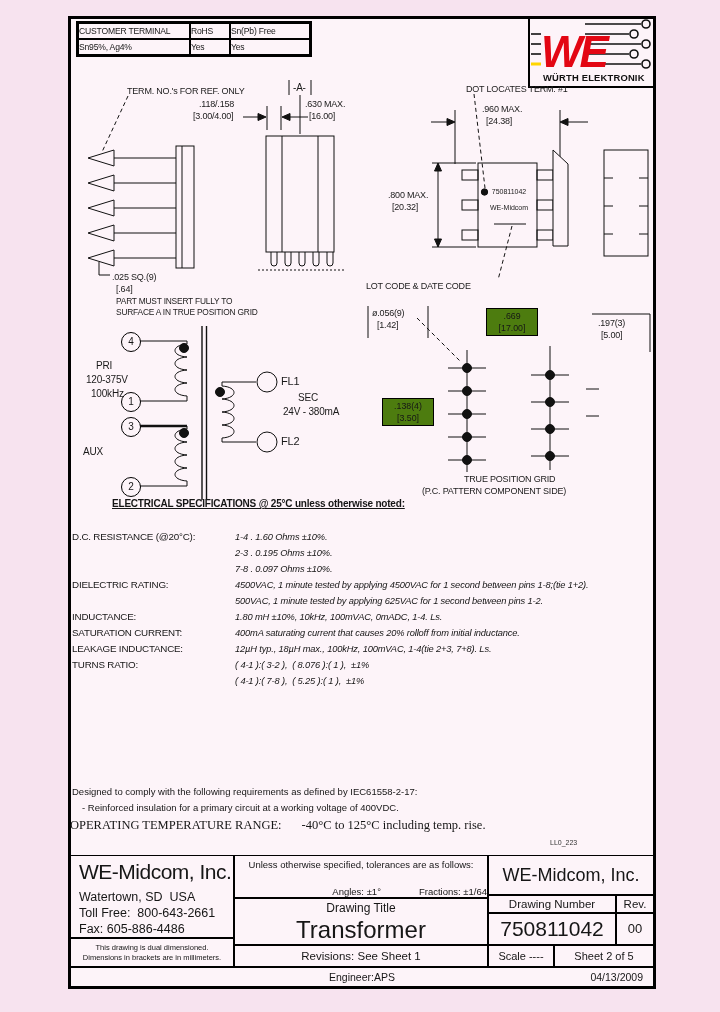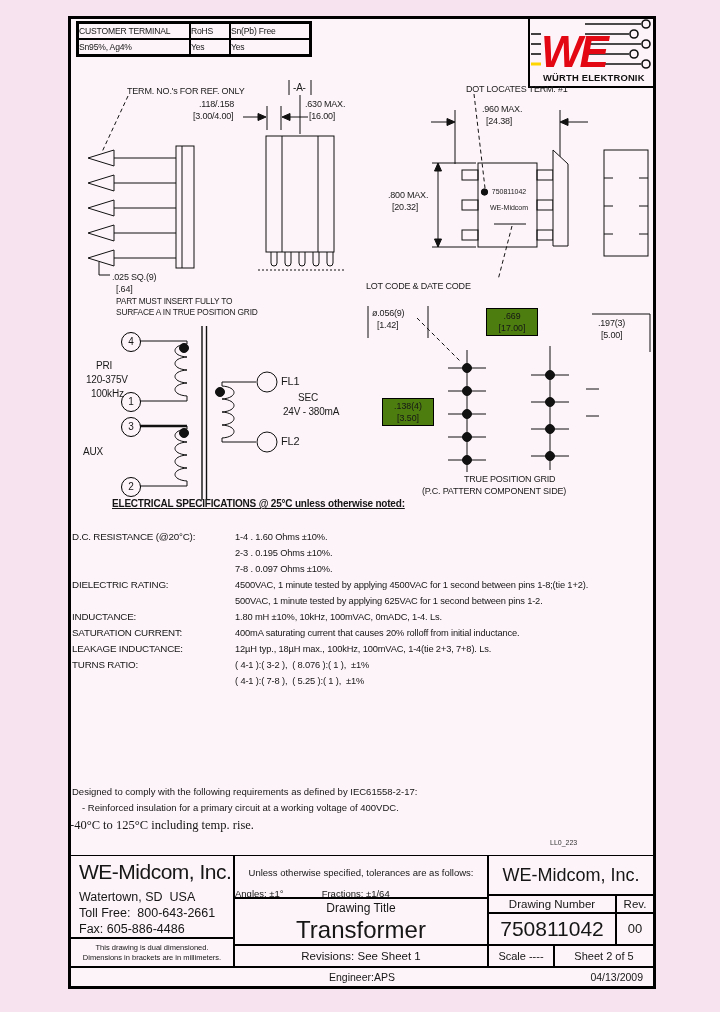--- a/index.html
+++ b/index.html
@@ -27,21 +27,21 @@
   .ft div{border:1px solid #000;height:14px;font-size:8.6px;line-height:14px;letter-spacing:-0.2px;}
   
   .logobox{position:absolute;left:528px;top:16px;width:128px;height:72px;
       border-left:2px solid #000;border-bottom:2px solid #000;box-sizing:border-box;}
   
   .specs{position:absolute;left:72px;top:498px;width:566px;}
   .specs-title{font-size:10px;font-weight:bold;text-decoration:underline;letter-spacing:-0.2px;margin-bottom:20px;padding-left:40px;}
   .srow{display:flex;}
   .slabel{flex:none;width:163px;font-size:9.8px;line-height:16px;letter-spacing:-0.2px;}
   .svals{font-size:9.3px;line-height:16px;letter-spacing:-0.15px;}
-  .svals div{white-space:pre;}
+  .svals div{white-space:pre;font-style:italic;}
   .comp{position:absolute;font-size:9.5px;white-space:nowrap;}
   .temprow{position:absolute;left:70px;top:818px;font-family:"Liberation Serif", serif;font-size:12.5px;display:flex;gap:20px;white-space:nowrap;}
   .formcode{position:absolute;left:550px;top:839px;font-size:7px;color:#333;}
   
   .tb{position:absolute;box-sizing:border-box;border:1px solid #000;background:#fdf4f9;overflow:hidden;}
   .tb .big{font-size:21px;letter-spacing:-0.5px;}
   .tb .addr{font-size:12.5px;white-space:pre;}
   .center{text-align:center;}
   svg{position:absolute;pointer-events:none;}
   svg text{font-family:"Liberation Sans", sans-serif;}
@@ -302,37 +302,38 @@
     <div class="svals">
       <div>( 4-1 ):( 3-2 ),  ( 8.076 ):( 1 ),  ±1%</div>
       <div>( 4-1 ):( 7-8 ),  ( 5.25 ):( 1 ),  ±1%</div>
     </div>
   </div>
 </div>
 
 <div class="comp" style="left:72px;top:786px">Designed to comply with the following requirements as defined by IEC61558-2-17:</div>
 <div class="comp" style="left:82px;top:802px">- Reinforced insulation for a primary circuit at a working voltage of 400VDC.</div>
 <div class="temprow">
+  <span>OPERATING TEMPERATURE RANGE:</span>
   <span>-40°C to 125°C including temp. rise.</span>
 </div>
 <div class="formcode">LL0_223</div>
 
 <div class="tb" style="left:70px;top:855px;width:164px;height:83px">
   <div class="big" style="position:absolute;left:8px;top:4px">WE-Midcom, Inc.</div>
   <div class="addr" style="position:absolute;left:8px;top:34px">Watertown, SD  USA</div>
   <div class="addr" style="position:absolute;left:8px;top:50px">Toll Free:  800-643-2661</div>
   <div class="addr" style="position:absolute;left:8px;top:66px">Fax: 605-886-4486</div>
 </div>
 <div class="tb center" style="left:70px;top:938px;width:164px;height:29px;font-size:7.5px;line-height:9.5px;padding-top:4px">
   <div>This drawing is dual dimensioned.</div>
   <div>Dimensions in brackets are in millimeters.</div>
 </div>
 <div class="tb center" style="left:234px;top:855px;width:254px;height:43px;font-size:9.5px">
-  <div style="margin-top:11px">Unless otherwise specified, tolerances are as follows:</div>
-  <div style="display:flex;justify-content:flex-start;gap:38px;margin-top:10px">
+  <div style="margin-top:3px">Unless otherwise specified, tolerances are as follows:</div>
+  <div style="display:flex;justify-content:flex-end;gap:38px;margin-top:16px">
     <span>Angles: ±1°</span>
     <span>Fractions: ±1/64</span>
   </div>
   <div style="margin-top:1px">Decimals:±.005(.127mm)</div>
 </div>
 <div class="tb center" style="left:234px;top:898px;width:254px;height:47px">
   <div style="font-size:12px;margin-top:2px">Drawing Title</div>
   <div style="font-size:24px;margin-top:1px">Transformer</div>
 </div>
 <div class="tb center" style="left:234px;top:945px;width:254px;height:22px;font-size:11.5px;line-height:20px">

